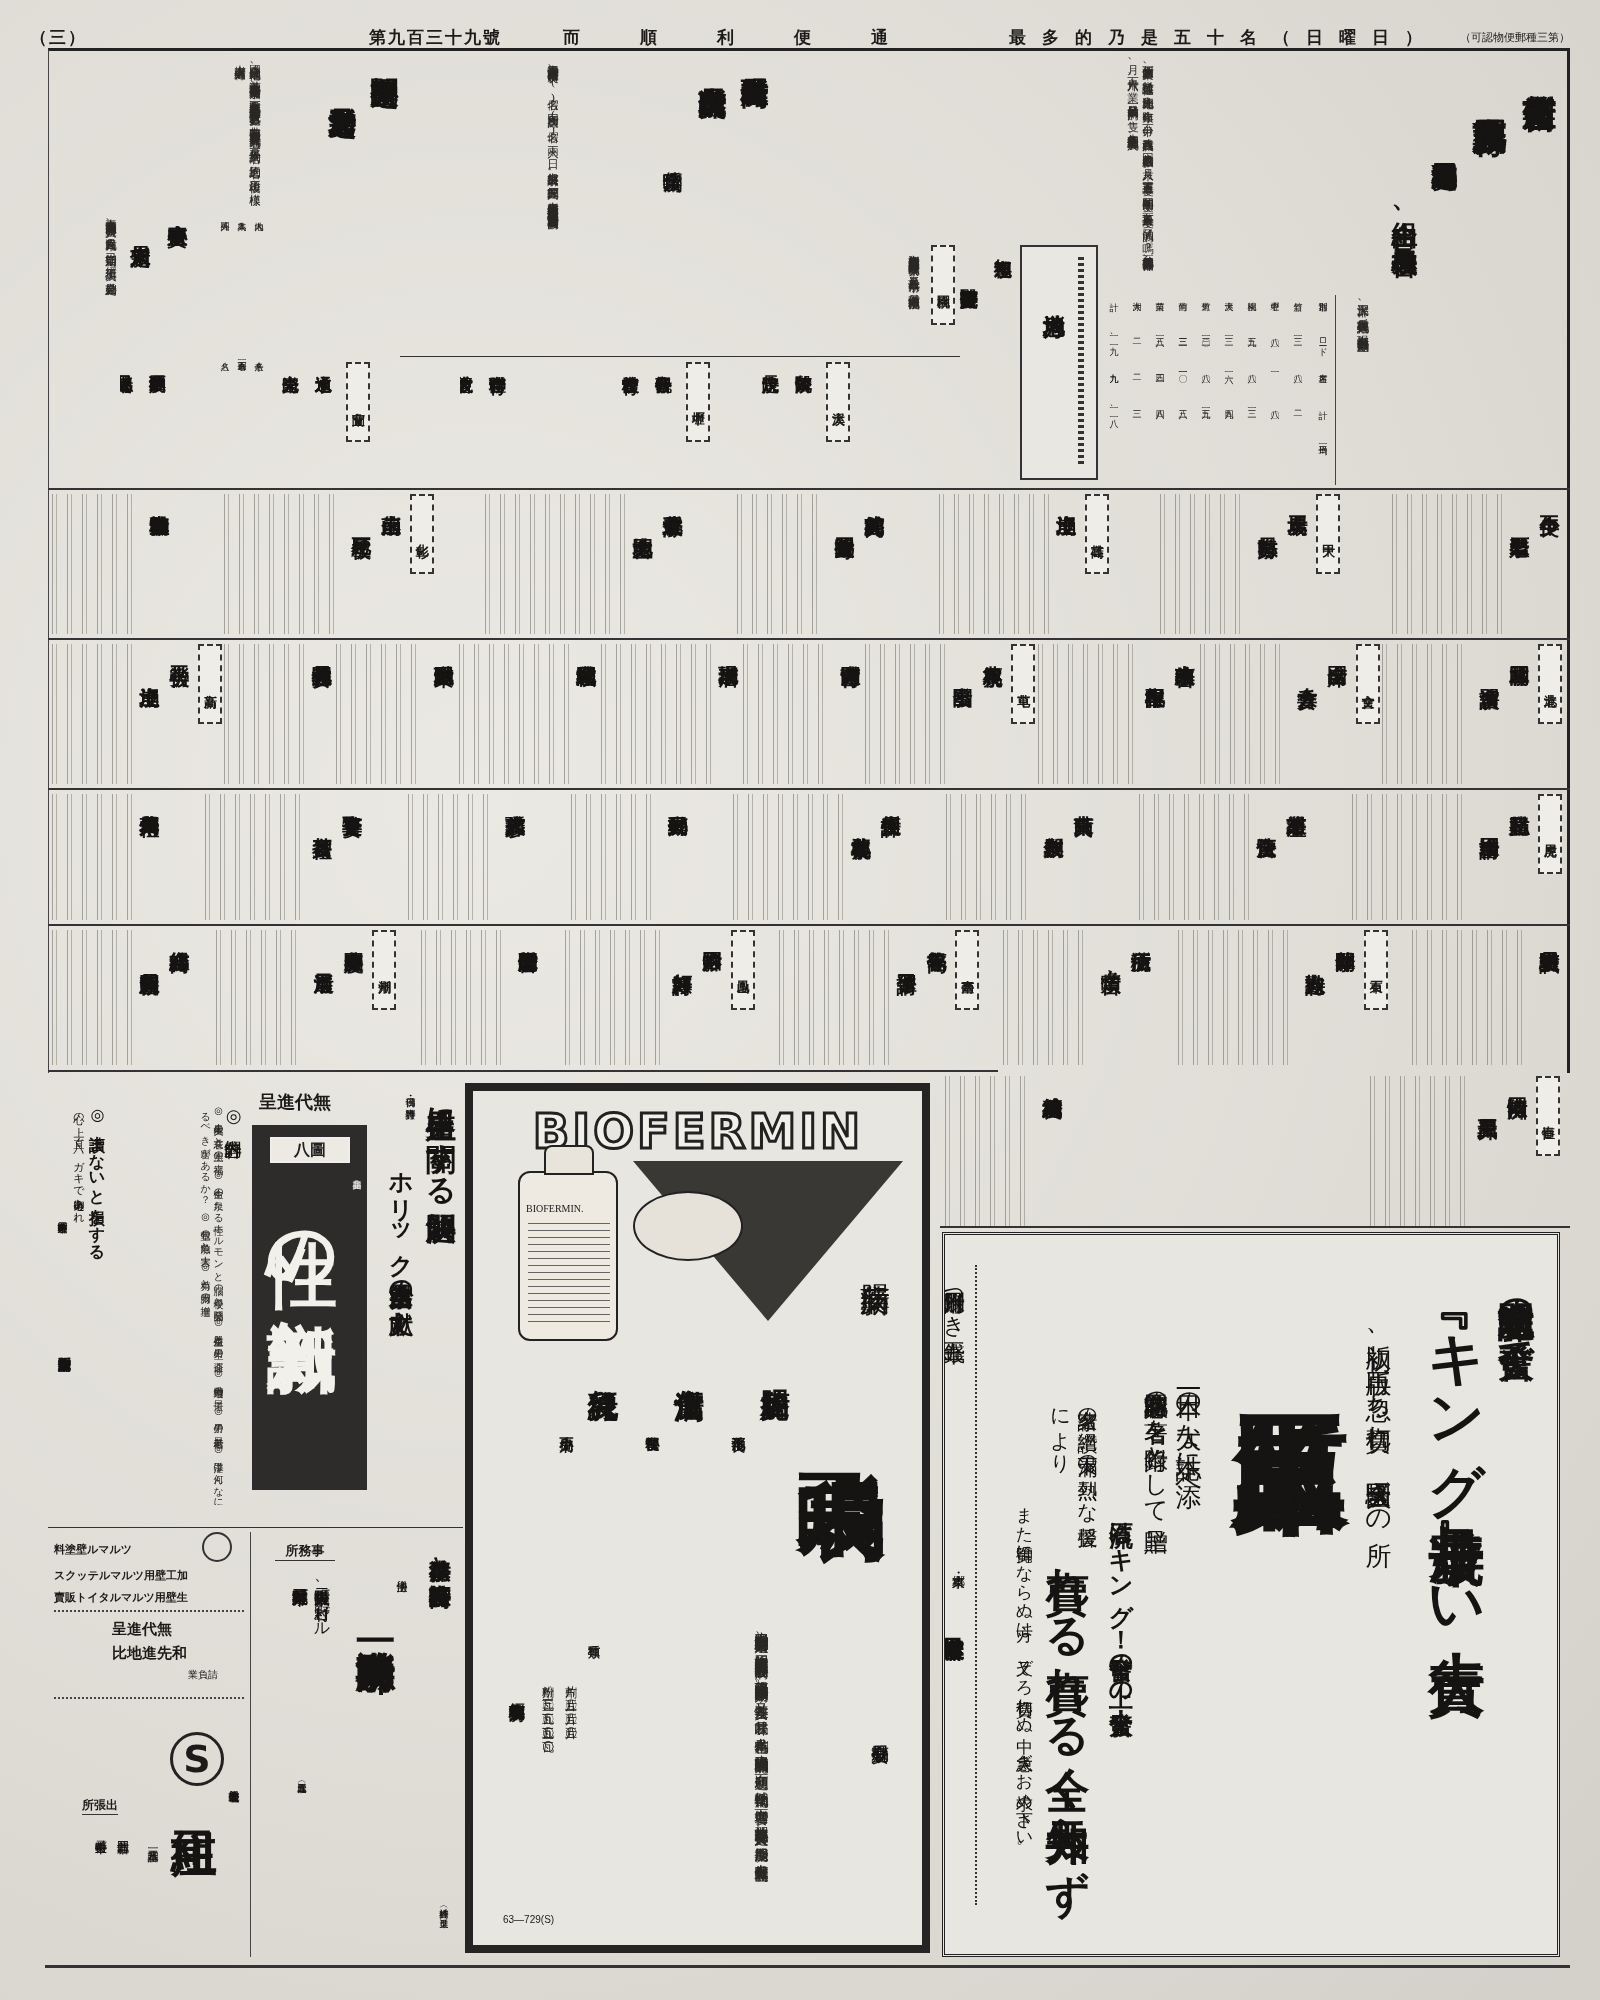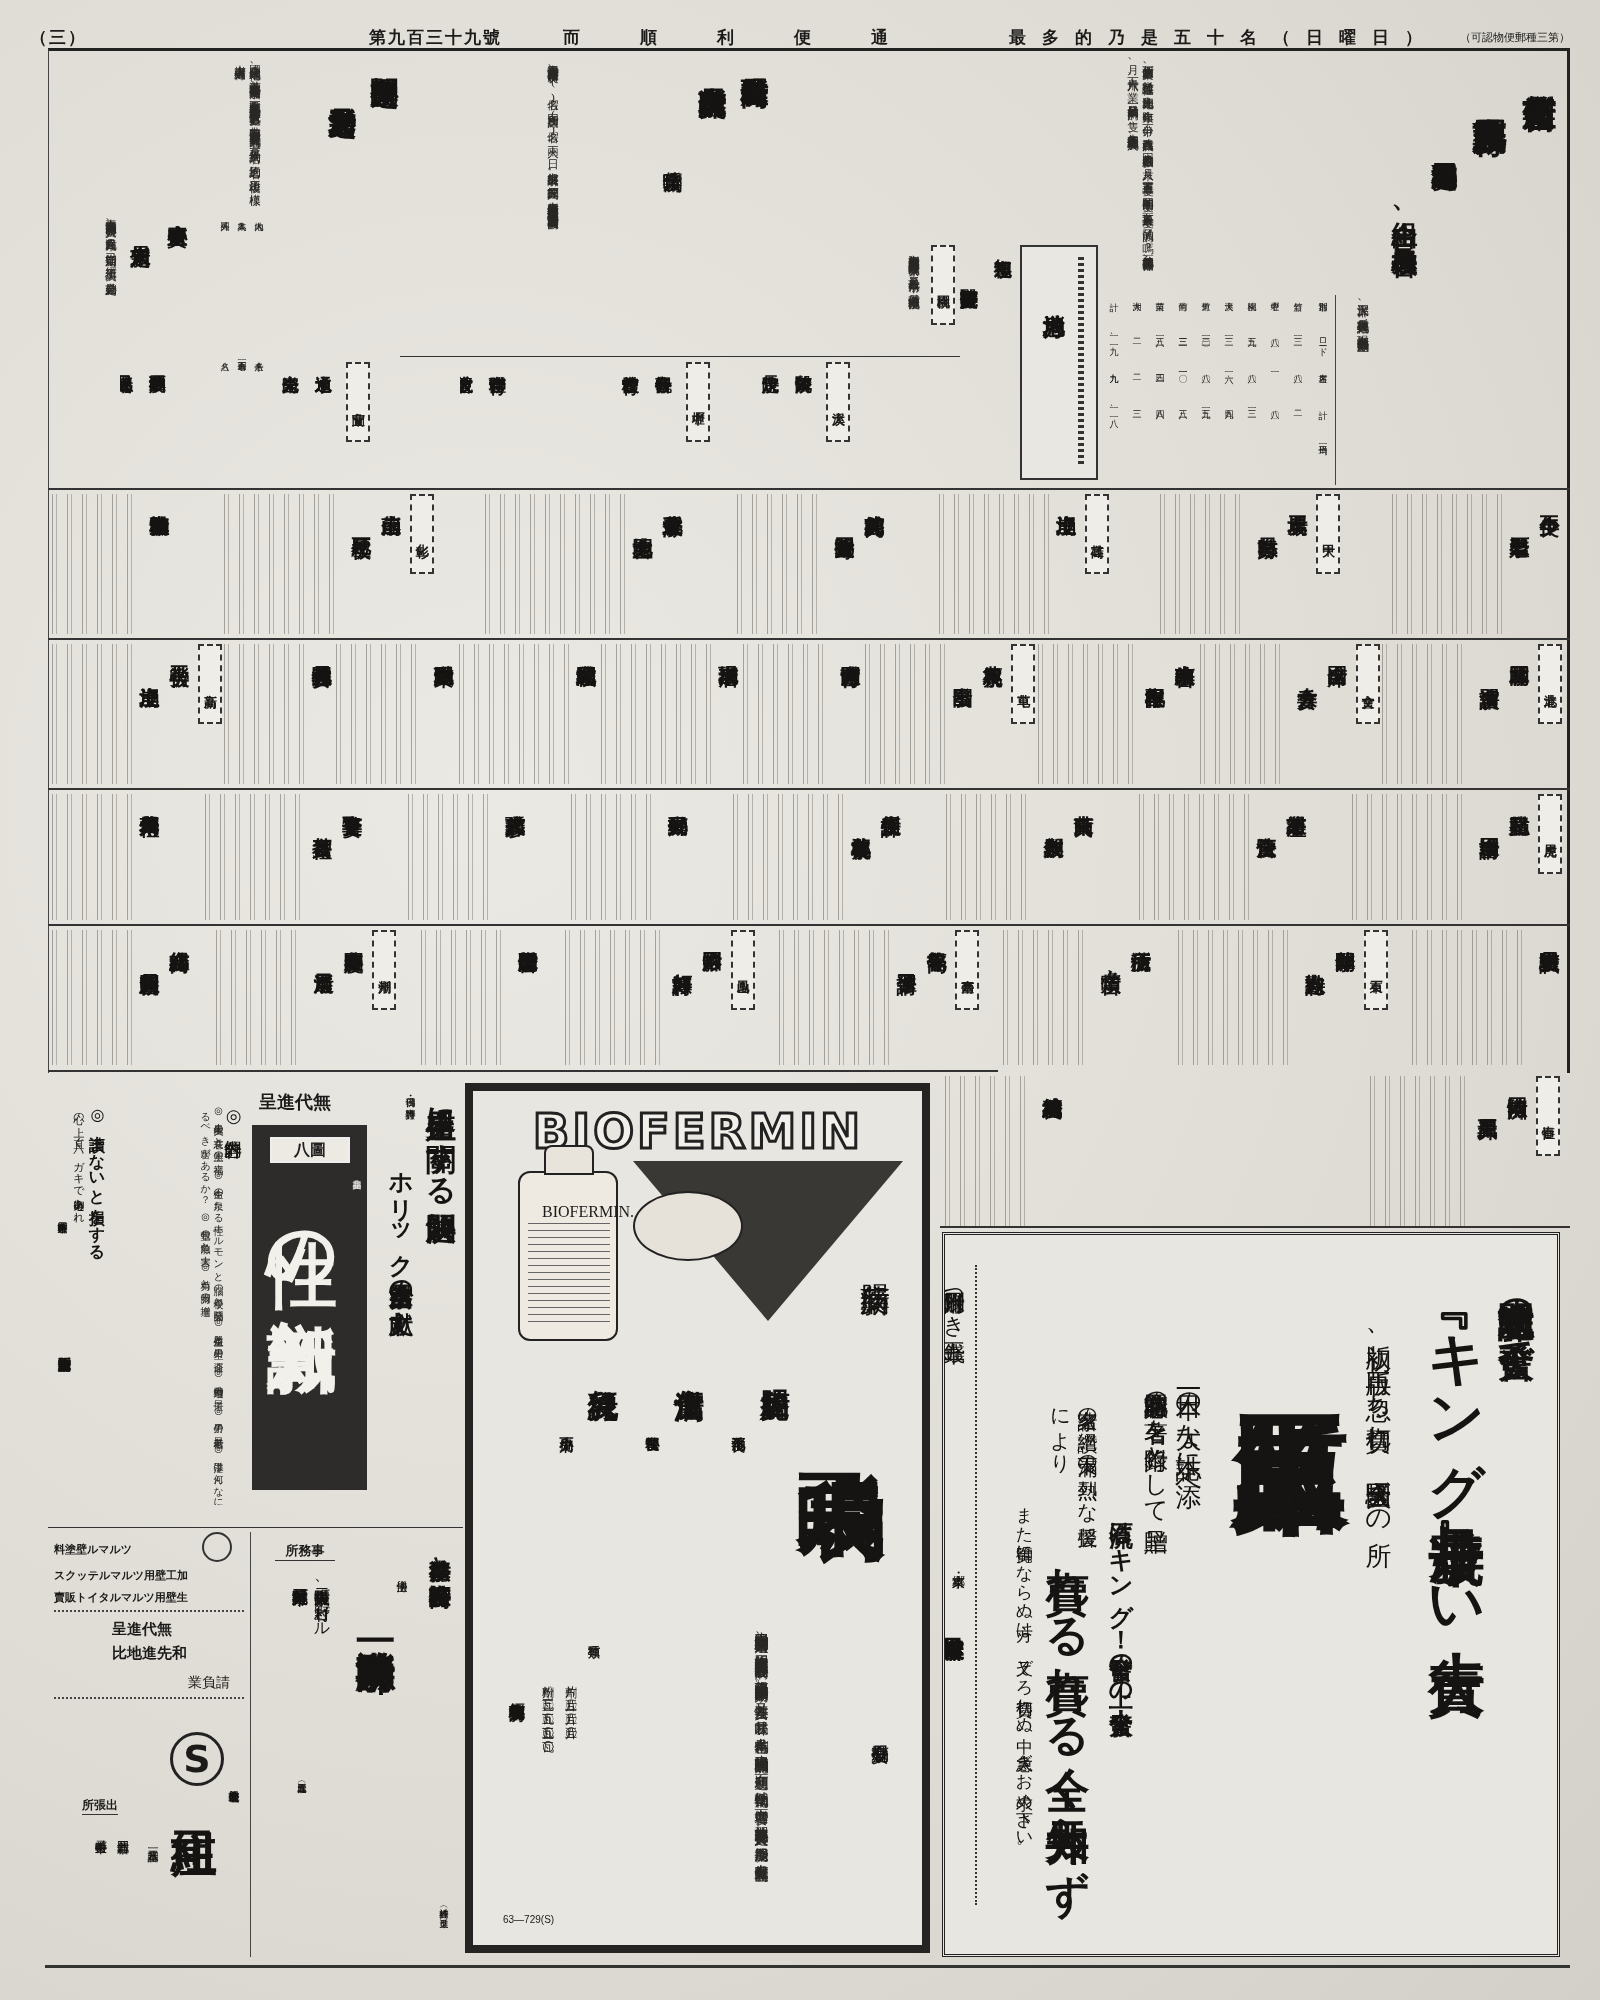--- a/index.html
+++ b/index.html
@@ -479,21 +479,21 @@
     <div class="hl" style="position:absolute; right:588px; top:385px; font-size:22px;">大日本雄辯會講談社</div>
   </div>
 
   <div class="ad" style="left:465px; top:1083px; width:465px; height:870px; border:8px solid #252422;">
     <div style="position:absolute; left:10px; top:10px; width:430px; height:60px; display:flex; align-items:center; justify-content:center;">
       <span style="font-family:'DejaVu Sans',sans-serif; font-size:48px; font-weight:900; color:#f2f0ea; -webkit-text-stroke:3px #222; letter-spacing:3px;">BIOFERMIN</span>
     </div>
     <div style="position:absolute; left:160px; top:70px; width:0; height:0; border-left:135px solid transparent; border-right:135px solid transparent; border-top:160px solid #3a3835;"></div>
     <div style="position:absolute; left:45px; top:80px; width:100px; height:170px; border:2px solid #222; border-radius:12px; background:#eeeae2;">
       <div style="position:absolute; left:24px; top:-28px; width:50px; height:30px; border:2px solid #222; border-radius:8px 8px 0 0; background:#e8e4dc;"></div>
-      <div style="position:absolute; left:22px; top:30px; width:86px; font-size:16px; text-align:right; font-family:'Liberation Serif',serif;">BIOFERMIN.</div>
+      <div style="position:absolute; left:6px; top:30px; width:86px; font-size:10px; text-align:left; font-family:'Liberation Serif',serif;">BIOFERMIN.</div>
       <div style="position:absolute; left:8px; top:50px; width:82px; height:100px; background:repeating-linear-gradient(#666 0 1px, transparent 1px 7px);"></div>
     </div>
     <div style="position:absolute; left:160px; top:100px; width:110px; height:70px; border:2px solid #222; border-radius:50%; background:#e6e2da;"></div>
     <div class="hl" style="position:absolute; right:30px; top:170px; font-size:30px; line-height:34px; font-weight:normal; height:80px; width:80px;">腸病新藥</div>
     <div class="hl" style="position:absolute; right:30px; top:310px; font-size:90px; line-height:98px; font-weight:900;">表飛鳴</div>
     <div id="bio-uses" style="position:absolute; right:130px; top:275px; height:180px; display:flex; flex-direction:row-reverse; gap:22px;">
         <div style="display: flex; flex-direction: row-reverse; gap: 8px; align-items: flex-start;">
           <div class="hl" style="font-size: 30px; line-height: 34px;">腸加答兒</div>
           <div class="hl" style="font-size: 14px; line-height: 22px; padding-top: 60px;">消化不良</div>
         </div>
@@ -560,21 +560,21 @@
   <div class="vrule" style="left:250px; top:1532px; height:425px;"></div>
 
   <div class="ad" style="left:52px; top:1532px; width:196px; height:428px; border:none; background:transparent;">
     <div style="position:absolute; left:150px; top:0; width:30px; height:30px; border:2px solid #333; border-radius:50%;"></div>
     <div style="position:absolute; left:2px; top:10px; font-size:11px; font-weight:bold; direction:rtl; unicode-bidi:bidi-override;">ツルマル壁塗料</div>
     <div style="position:absolute; left:2px; top:36px; font-size:11px; font-weight:bold; direction:rtl; unicode-bidi:bidi-override;">加工壁用ツルマルテックス</div>
     <div style="position:absolute; left:2px; top:58px; font-size:11px; font-weight:bold; direction:rtl; unicode-bidi:bidi-override;">生壁用ツルマルタイト販賣</div>
     <div style="position:absolute; left:2px; top:78px; width:190px; border-top:2px dotted #444;"></div>
     <div style="position:absolute; left:60px; top:88px; font-size:15px; font-weight:bold; direction:rtl; unicode-bidi:bidi-override;">無代進呈</div>
     <div style="position:absolute; left:60px; top:112px; font-size:15px; font-weight:bold; direction:rtl; unicode-bidi:bidi-override;">和先進地比</div>
-    <div style="position:absolute; left:136px; top:142px; font-size:14px; direction:rtl; unicode-bidi:bidi-override;">請負業</div>
+    <div style="position:absolute; left:136px; top:136px; font-size:10px; direction:rtl; unicode-bidi:bidi-override;">請負業</div>
     <div style="position:absolute; left:2px; top:165px; width:190px; border-top:2px dotted #444;"></div>
     <div style="position:absolute; left:118px; top:200px; width:54px; height:54px; border:3px solid #222; border-radius:50%; text-align:center; font-size:38px; line-height:48px; font-weight:bold; font-family:'DejaVu Sans',sans-serif;">S</div>
     <div class="hl" style="position:absolute; left:118px; top:262px; font-size:46px; line-height:50px;">庄司組</div>
     <div class="hl" style="position:absolute; left:173px; top:250px; font-size:11px; font-weight:normal;">臺北市老松公學校前</div>
     <div class="hl" style="position:absolute; left:92px; top:310px; font-size:11px; font-weight:normal;">電話三八一〇番</div>
     <div style="position:absolute; left:30px; top:265px; font-size:12px; font-weight:bold; border-bottom:1px solid #333; direction:rtl; unicode-bidi:bidi-override;">出張所</div>
     <div class="hl" style="position:absolute; left:62px; top:300px; font-size:12px; font-weight:normal;">新竹市北門三三</div>
     <div class="hl" style="position:absolute; left:40px; top:300px; font-size:12px; font-weight:normal;">臺中市榮町二ノ一</div>
   </div>
 

